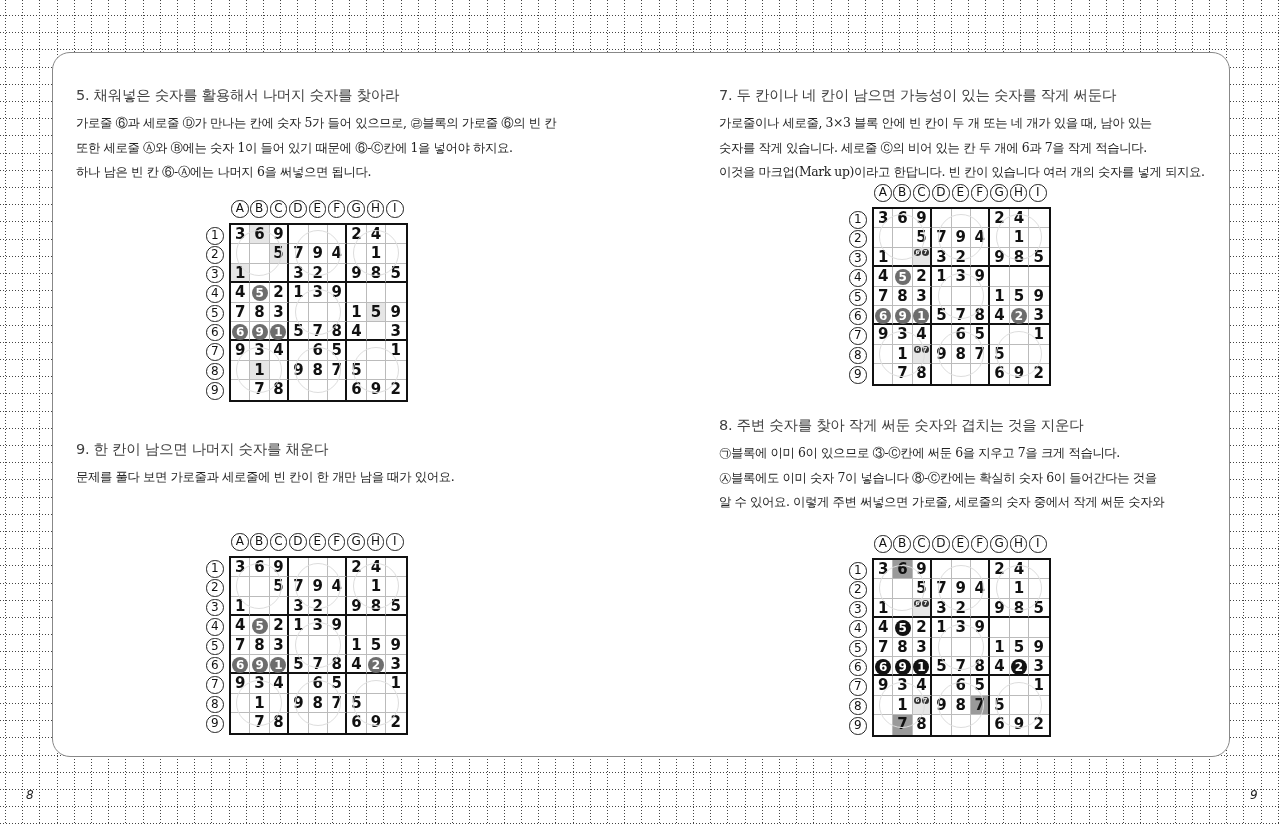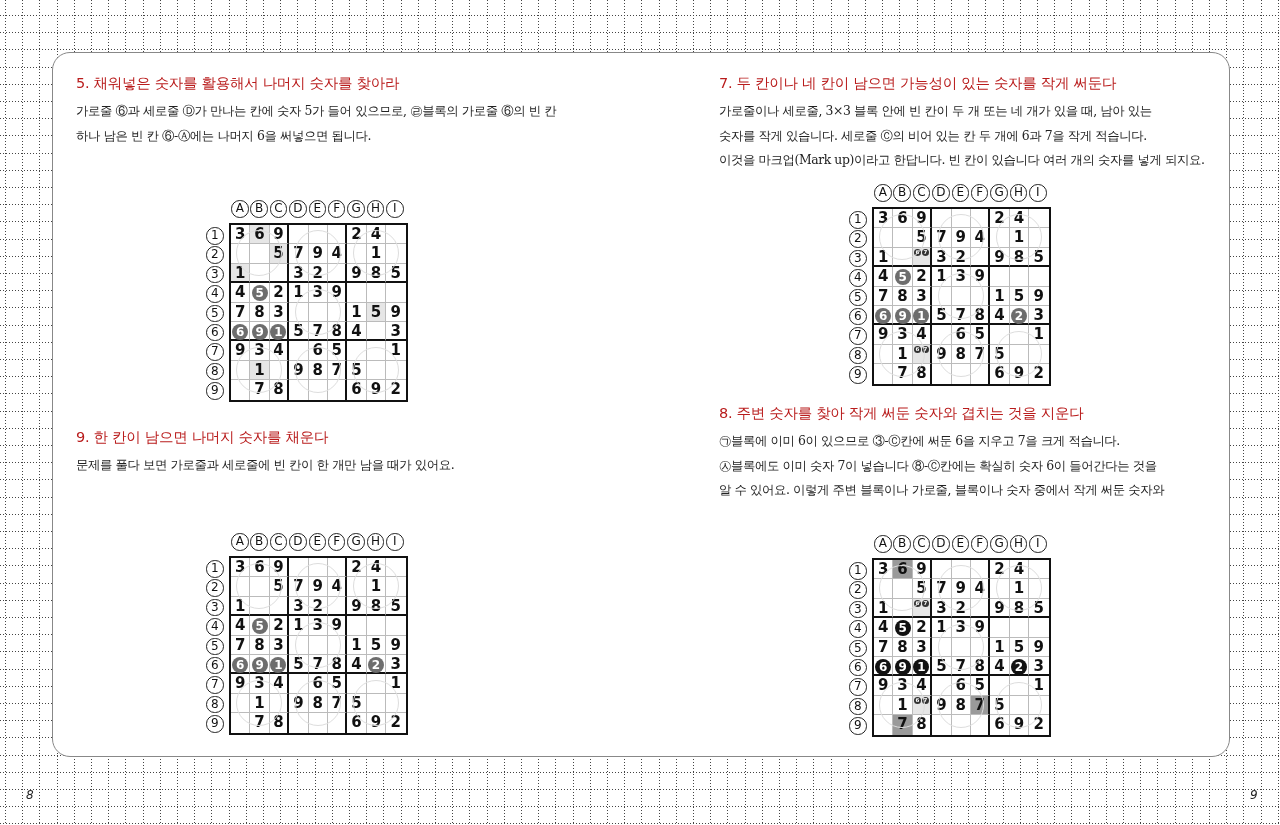--- a/index.html
+++ b/index.html
@@ -24,21 +24,21 @@
   }
   .panel {
     position:absolute; left:52px; top:52px; width:1176px; height:703px;
     background:#fff; border:1px solid #888; border-radius:18px;
   }
   .pagenum {
     position:absolute; top:788px; font-style:italic; font-size:12px; color:#222;
     font-family:"DejaVu Sans", sans-serif;
   }
   .section { position:absolute; }
-  .sec-title { font-size:14.5px; color:#b91c1c; margin:0 0 6px 0; letter-spacing:-0.3px; }
+  .sec-title { font-size:14.5px; color:#404040; margin:12px 0 6px 0; letter-spacing:-0.3px; }
   .sec-line { font-family:"DejaVu Serif", serif; font-size:12.4px; color:#222; line-height:24.5px; letter-spacing:-0.4px; white-space:nowrap; }
 
   .sudoku { position:absolute; }
   .col-heads { position:absolute; left:0; top:0; display:flex; }
   .col-head {
     width:17.5px; height:17.5px; border:1.2px solid #222; border-radius:50%;
     box-sizing:border-box; font-size:12px; line-height:15px; text-align:center;
     margin-right:1.9px; color:#111; background:#fff;
   }
   .row-heads { position:absolute; left:0; display:flex; flex-direction:column; }
@@ -205,40 +205,41 @@
     <div class="hline" style="top: 789px;"></div>
     <div class="hline" style="top: 806px;"></div>
     <div class="hline" style="top: 823px;"></div>
   </div>
 
 <div class="panel"></div>
 
 <div class="section" style="left:76px; top:74px;">
   <div class="sec-title">5. 채워넣은 숫자를 활용해서 나머지 숫자를 찾아라</div>
   <div class="sec-line">가로줄 ⑥과 세로줄 Ⓓ가 만나는 칸에 숫자 5가 들어 있으므로, ㉣블록의 가로줄 ⑥의 빈 칸</div>
+  <div class="sec-line">또한 세로줄 Ⓐ와 Ⓑ에는 숫자 1이 들어 있기 때문에 ⑥-Ⓒ칸에 1을 넣어야 하지요.</div>
   <div class="sec-line">하나 남은 빈 칸 ⑥-Ⓐ에는 나머지 6을 써넣으면 됩니다.</div>
 </div>
 
 <div class="section" style="left:76px; top:428px;">
   <div class="sec-title">9. 한 칸이 남으면 나머지 숫자를 채운다</div>
   <div class="sec-line">문제를 풀다 보면 가로줄과 세로줄에 빈 칸이 한 개만 남을 때가 있어요.</div>
 </div>
 
 <div class="section" style="left:719px; top:74px;">
   <div class="sec-title">7. 두 칸이나 네 칸이 남으면 가능성이 있는 숫자를 작게 써둔다</div>
   <div class="sec-line">가로줄이나 세로줄, 3×3 블록 안에 빈 칸이 두 개 또는 네 개가 있을 때, 남아 있는</div>
   <div class="sec-line">숫자를 작게 있습니다. 세로줄 Ⓒ의 비어 있는 칸 두 개에 6과 7을 작게 적습니다.</div>
   <div class="sec-line">이것을 마크업(Mark up)이라고 한답니다. 빈 칸이 있습니다 여러 개의 숫자를 넣게 되지요.</div>
 </div>
 
 <div class="section" style="left:719px; top:404px;">
   <div class="sec-title">8. 주변 숫자를 찾아 작게 써둔 숫자와 겹치는 것을 지운다</div>
   <div class="sec-line">㉠블록에 이미 6이 있으므로 ③-Ⓒ칸에 써둔 6을 지우고 7을 크게 적습니다.</div>
   <div class="sec-line">㉦블록에도 이미 숫자 7이 넣습니다 ⑧-Ⓒ칸에는 확실히 숫자 6이 들어간다는 것을</div>
-  <div class="sec-line">알 수 있어요. 이렇게 주변 블록이나 가로줄, 블록이나 숫자 중에서 작게 써둔 숫자와</div>
+  <div class="sec-line">알 수 있어요. 이렇게 주변 써넣으면 가로줄, 세로줄의 숫자 중에서 작게 써둔 숫자와</div>
 </div>
 
 <div class="sudoku" style="left:206px; top:200px;">
     <div class="col-heads" style="left: 25px;">
       <div class="col-head">A</div>
       <div class="col-head">B</div>
       <div class="col-head">C</div>
       <div class="col-head">D</div>
       <div class="col-head">E</div>
       <div class="col-head">F</div>

